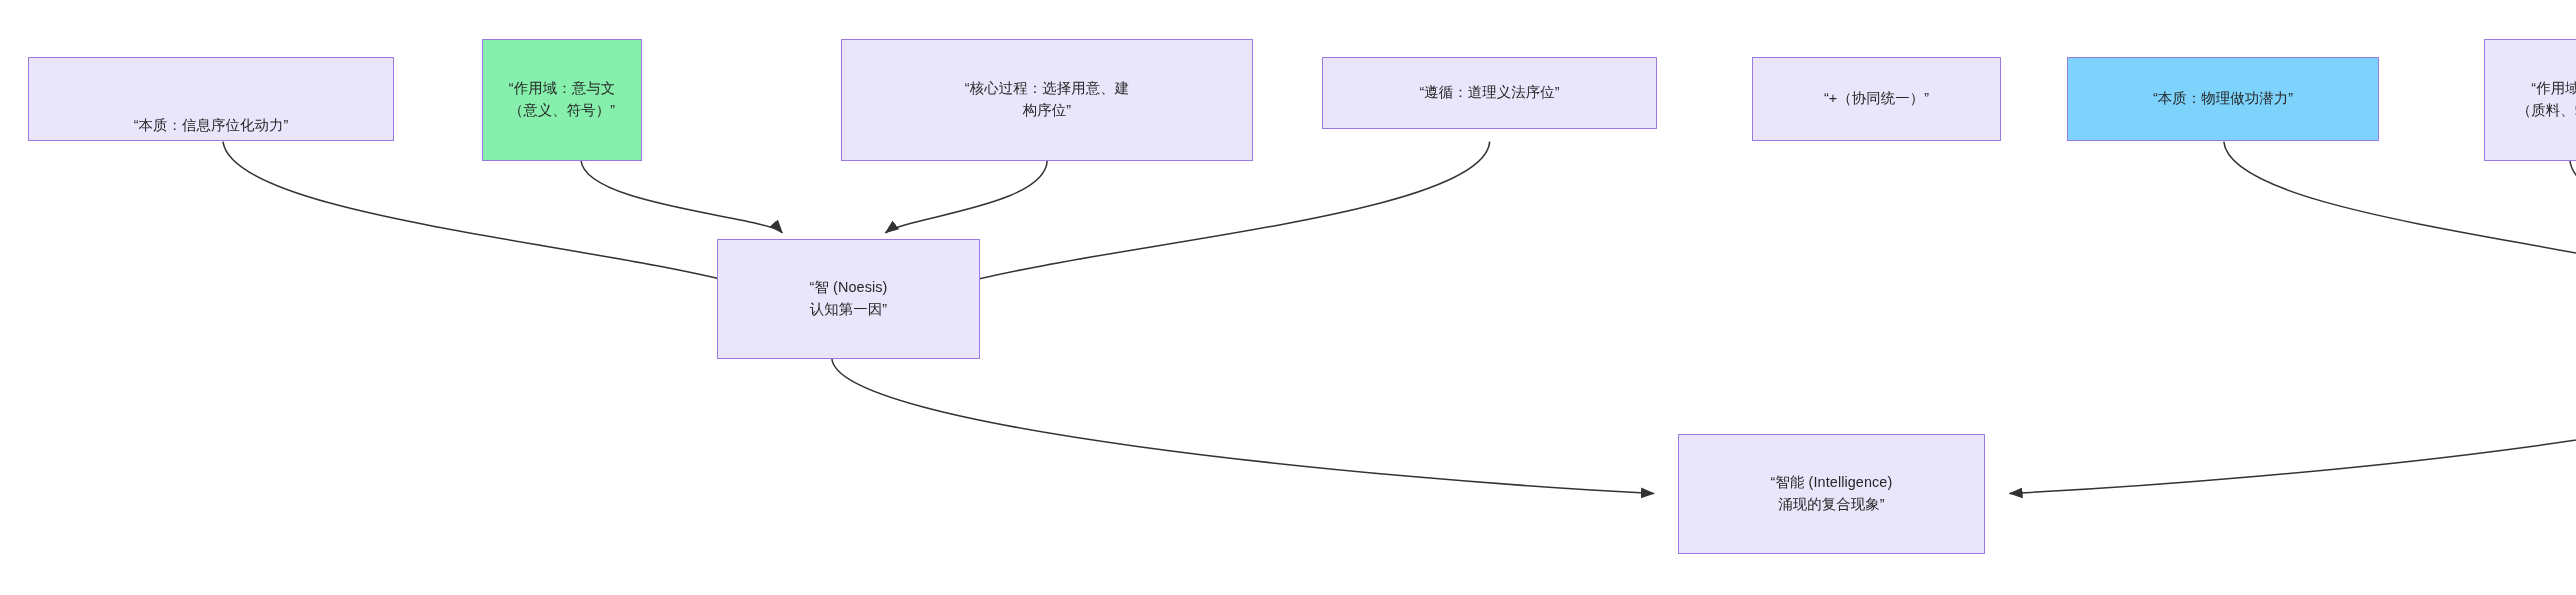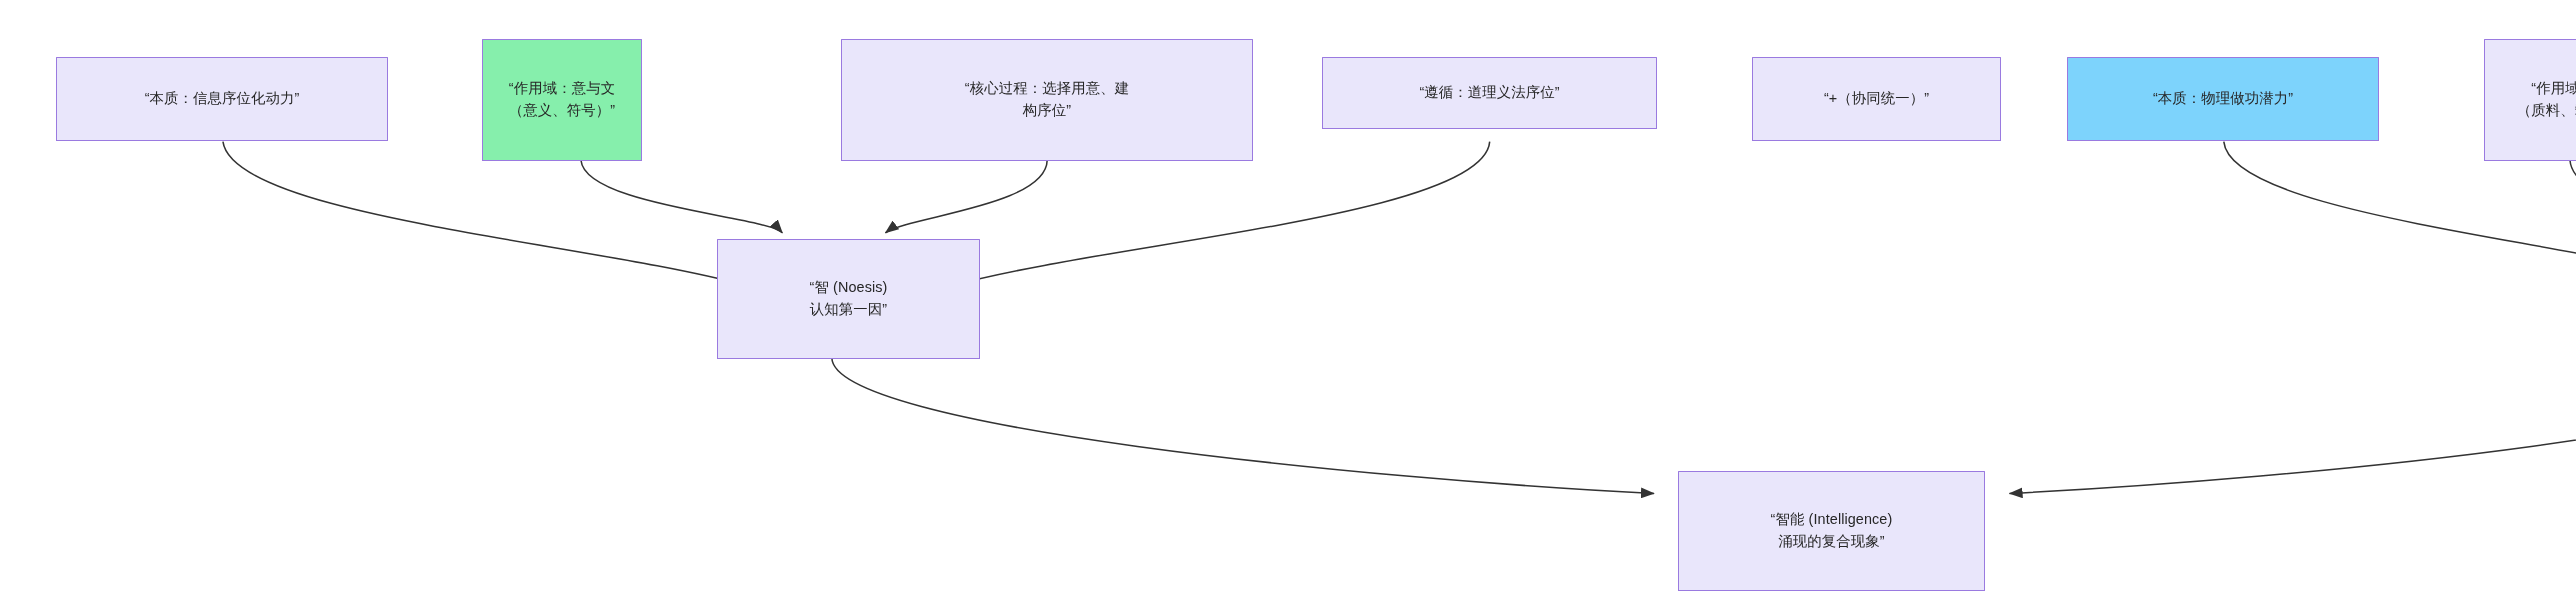--- a/index.html
+++ b/index.html
@@ -67,30 +67,30 @@
         <path d="M 4316 275 C 4330 420 5030 470 5240 548" fill="none" stroke="#333333" stroke-width="3" marker-end="url(#arrowhead)"></path>
         <path d="M 4988 311 C 4995 400 5245 430 5298 452" fill="none" stroke="#333333" stroke-width="3" marker-end="url(#arrowhead)"></path>
         <path d="M 5902 311 C 5890 400 5690 430 5645 452" fill="none" stroke="#333333" stroke-width="3" marker-end="url(#arrowhead)"></path>
         <path d="M 6833 311 C 6820 420 5970 480 5760 548" fill="none" stroke="#333333" stroke-width="3" marker-end="url(#arrowhead)"></path>
         <path d="M 1614 695 C 1618 830 2660 930 3210 958" fill="none" stroke="#333333" stroke-width="3" marker-end="url(#arrowhead)"></path>
         <path d="M 5508 695 C 5505 830 4460 930 3900 958" fill="none" stroke="#333333" stroke-width="3" marker-end="url(#arrowhead)"></path>
       </g>
   </svg>
 
   <div id="nodes-group">
-      <div class="node" style="left: 56px; top: 57px; width: 332px; height: 84px; font-size: 14.4px; background: rgb(233, 230, 251); border-color: rgb(154, 122, 224); color: rgb(38, 38, 38);"><span class="node-label">“本质：信息序位化动力”</span></div>
+      <div class="node" style="left: 28px; top: 57px; width: 366px; height: 84px; font-size: 14.4px; background: rgb(233, 230, 251); border-color: rgb(154, 122, 224); color: rgb(38, 38, 38); align-items: flex-end;"><span class="node-label">“本质：信息序位化动力”</span></div>
       <div class="node" style="left: 482px; top: 39px; width: 160px; height: 122px; font-size: 14.4px; background: #86efac; border-color: rgb(154, 122, 224); color: rgb(38, 38, 38);"><span class="node-label">“作用域：意与文
 （意义、符号）”</span></div>
       <div class="node" style="left: 841px; top: 39px; width: 412px; height: 122px; font-size: 14.4px; background: rgb(233, 230, 251); border-color: rgb(154, 122, 224); color: rgb(38, 38, 38);"><span class="node-label">“核心过程：选择用意、建
 构序位”</span></div>
       <div class="node" style="left: 1322px; top: 57px; width: 335px; height: 72px; font-size: 14.4px; background: rgb(233, 230, 251); border-color: rgb(154, 122, 224); color: rgb(38, 38, 38);"><span class="node-label">“遵循：道理义法序位”</span></div>
       <div class="node" style="left: 1752px; top: 57px; width: 249px; height: 84px; font-size: 14.4px; background: rgb(233, 230, 251); border-color: rgb(154, 122, 224); color: rgb(38, 38, 38);"><span class="node-label">“+（协同统一）”</span></div>
       <div class="node" style="left: 2067px; top: 57px; width: 312px; height: 84px; font-size: 14.4px; background: #7dd3fc; border-color: rgb(154, 122, 224); color: rgb(38, 38, 38);"><span class="node-label">“本质：物理做功潜力”</span></div>
       <div class="node" style="left: 2484px; top: 39px; width: 172px; height: 122px; font-size: 14.4px; background: rgb(233, 230, 251); border-color: rgb(154, 122, 224); color: rgb(38, 38, 38);"><span class="node-label">“作用域：物
 （质料、载体）”</span></div>
       <div class="node" style="left: 717px; top: 239px; width: 263px; height: 120px; font-size: 14.4px; background: rgb(233, 230, 251); border-color: rgb(154, 122, 224); color: rgb(38, 38, 38);"><span class="node-label">“智 (Noesis)
 认知第一因”</span></div>
-      <div class="node" style="left: 1678px; top: 434px; width: 307px; height: 120px; font-size: 14.4px; background: rgb(233, 230, 251); border-color: rgb(154, 122, 224); color: rgb(38, 38, 38); margin-top: 37px;"><span class="node-label">“智能 (Intelligence)
+      <div class="node" style="left: 1678px; top: 434px; width: 307px; height: 120px; font-size: 14.4px; background: rgb(233, 230, 251); border-color: rgb(154, 122, 224); color: rgb(38, 38, 38);"><span class="node-label">“智能 (Intelligence)
 涌现的复合现象”</span></div>
     </div>
 
 </div>
 
 
 </body></html>

